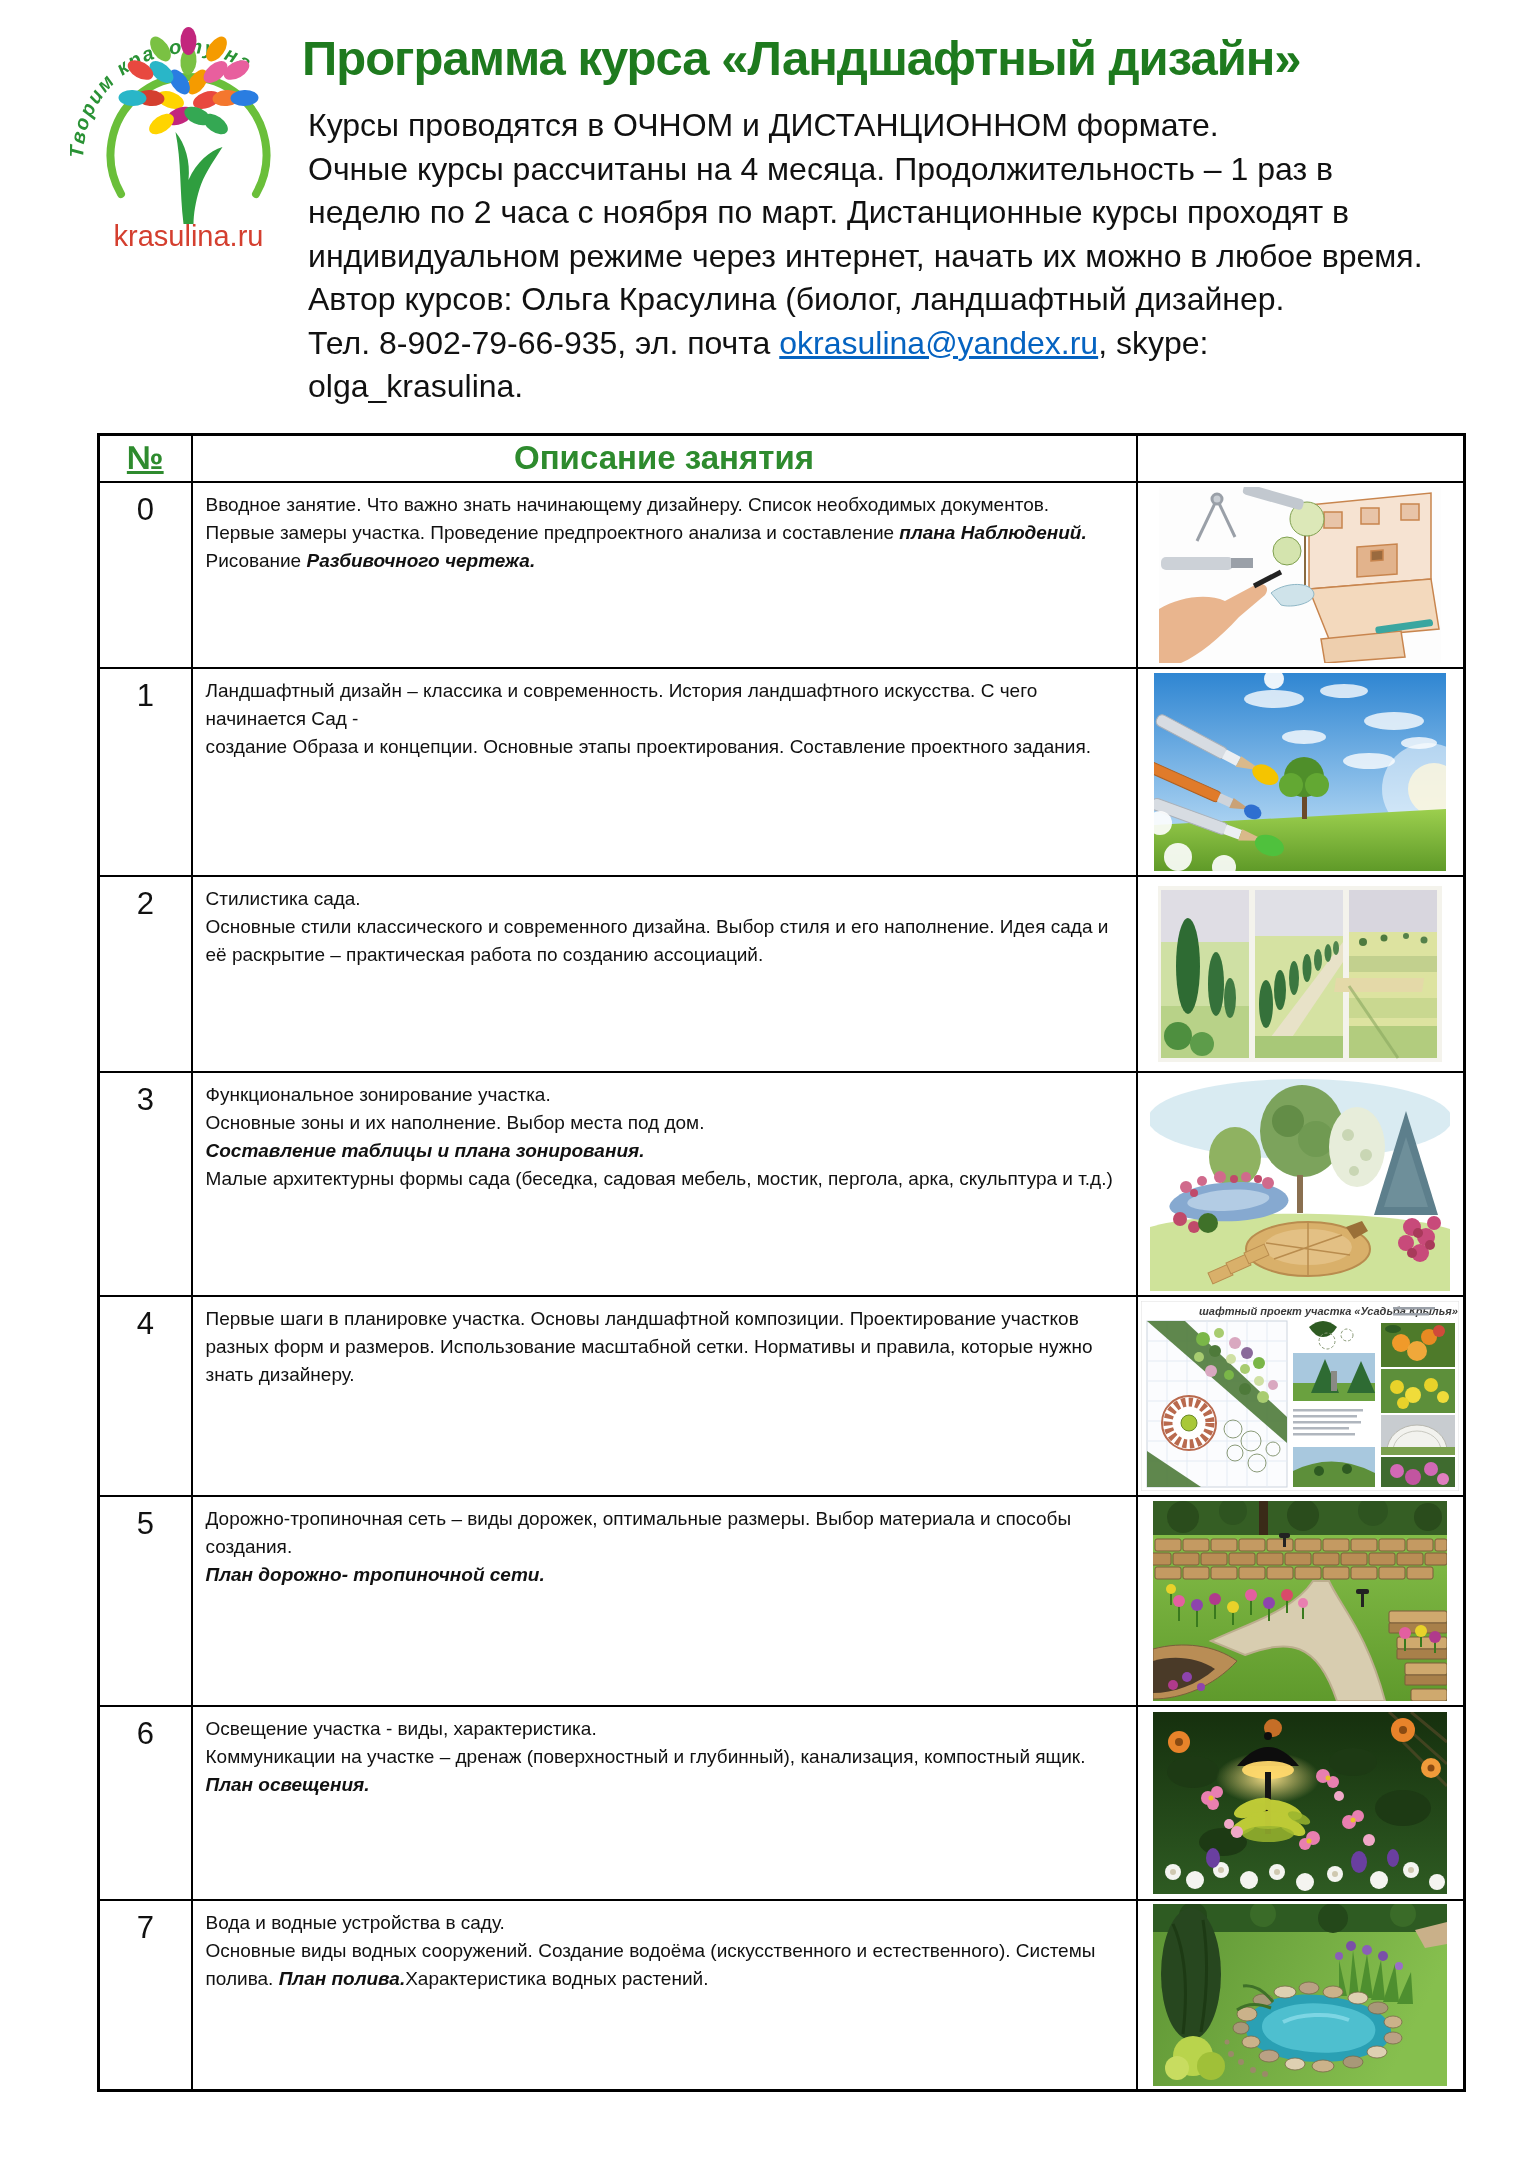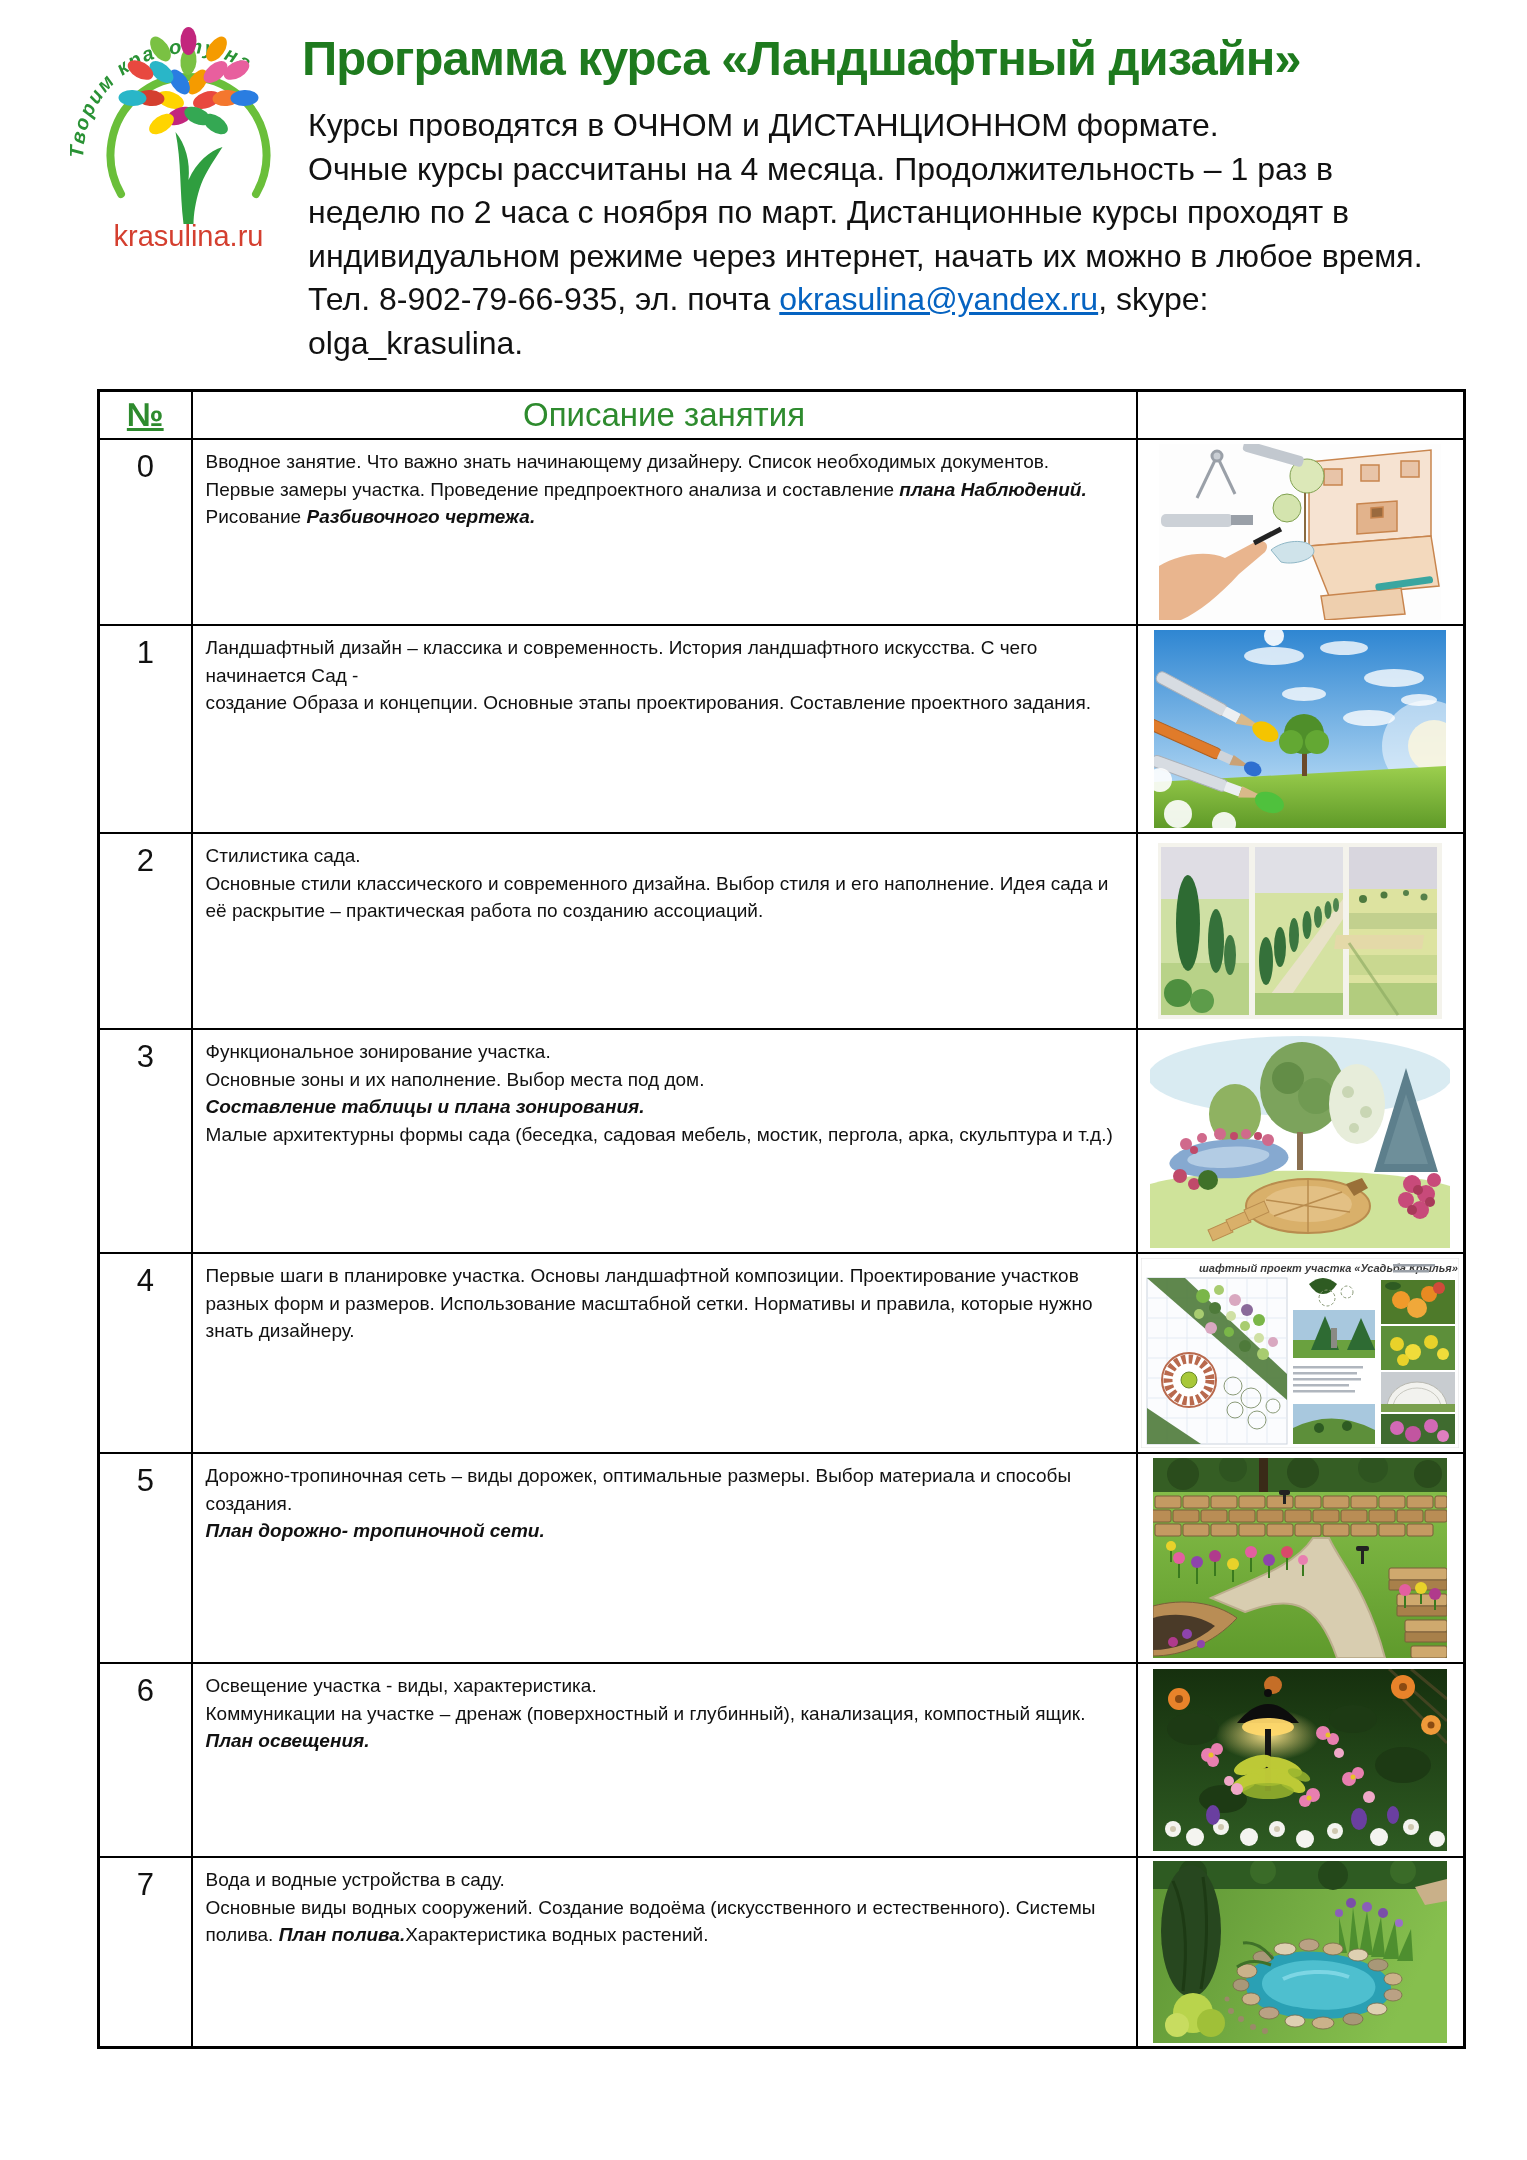--- a/index.html
+++ b/index.html
@@ -25,21 +25,21 @@
 
   
   .course-table {
     border-collapse: collapse; table-layout: fixed;
     margin: 24px 0 0 97px; width: 1366px;
     border: 3px solid #000;
   }
   .course-table th, .course-table td { border: 2px solid #000; }
   thead tr { height: 48px; }
   th.num-h  { width: 93px;  color: #2e8b2e; font-size: 33px; font-weight: 700; text-decoration: underline; }
-  th.desc-h { width: 945px; color: #2e8b2e; font-size: 33px; font-weight: 400; }
+  th.desc-h { width: 945px; color: #2e8b2e; font-size: 33px; font-weight: 700; }
   th.img-h  { width: 328px; }
   td.num  { text-align: center; vertical-align: top; font-size: 31px; padding-top: 9px; }
   td.desc { vertical-align: top; padding: 8px 13px; font-size: 19px; line-height: 1.47; }
   td.img-cell { vertical-align: middle; padding: 3px; }
   .seg-b  { font-weight: 400; }
   .seg-bi { font-weight: 700; font-style: italic; }
   tbody tr:nth-child(1) { height: 186px; }
   tbody tr:nth-child(2) { height: 208px; }
   tbody tr:nth-child(3) { height: 196px; }
   tbody tr:nth-child(4) { height: 224px; }
@@ -88,20 +88,21 @@
         <ellipse cx="61" cy="86" rx="8" ry="14" transform="rotate(-88 61 86)" fill="#29b6c8"></ellipse>
       </g>
       <text x="117" y="234" text-anchor="middle" font-size="29" fill="#d43f2f">krasulina.ru</text>
     </svg>
 
     <h1 class="doc-title">Программа курса «Ландшафтный дизайн»</h1>
 
     <div class="intro">
         <div class="intro-line"><span class="seg-n">Курсы проводятся в ОЧНОМ и ДИСТАНЦИОННОМ формате.</span></div>
         <div class="intro-line"><span class="seg-n">Очные курсы рассчитаны на 4 месяца. Продолжительность – 1 раз в неделю по 2 часа с ноября по март. Дистанционные курсы проходят в индивидуальном режиме через интернет, начать их можно в любое время.</span></div>
+        <div class="intro-line"><span class="seg-n">Автор курсов: Ольга Красулина (биолог, ландшафтный дизайнер.</span></div>
         <div class="intro-line"><span class="seg-n">Тел. 8-902-79-66-935, эл. почта </span><a class="seg-link">okrasulina@yandex.ru</a><span class="seg-n">, skype: olga_krasulina.</span></div>
       </div>
   </div>
 
   <table class="course-table">
     <thead>
       <tr>
         <th class="num-h">№</th>
         <th class="desc-h">Описание занятия</th>
         <th class="img-h"></th>

